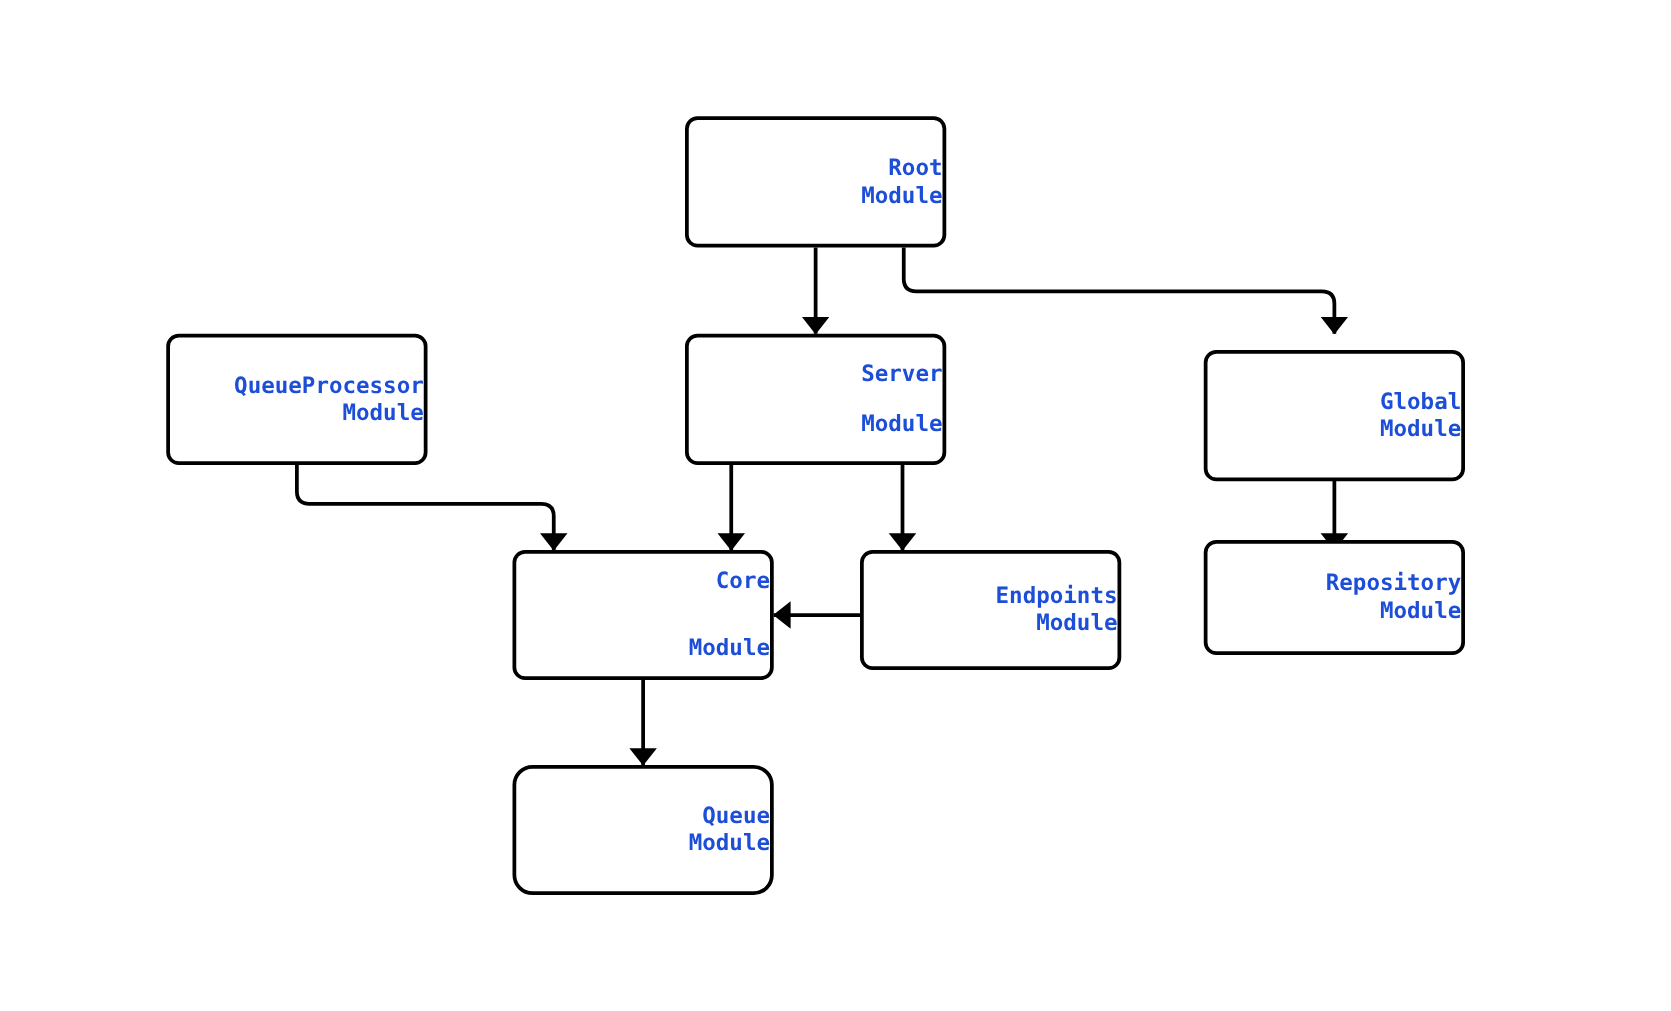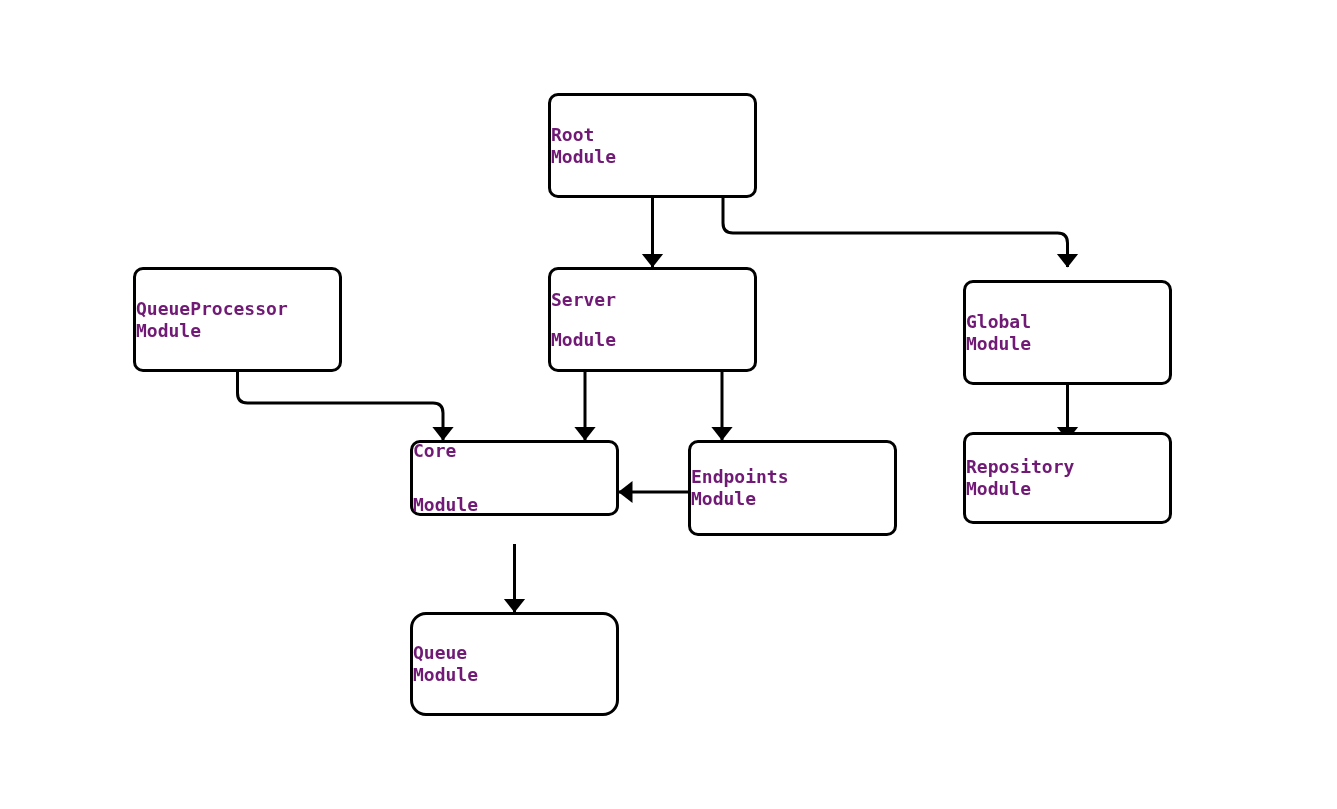--- a/index.html
+++ b/index.html
@@ -30,24 +30,24 @@
   .node {
     position: absolute;
     box-sizing: border-box;
     width: 209px;
     height: 105px;
     background: #ffffff;
     border: 3px solid #000000;
     border-radius: 10px;
     display: flex;
     flex-direction: column;
-    align-items: flex-start;
+    align-items: flex-end;
     justify-content: center;
     text-align: center;
-    color: #701a75;
+    color: #1d4ed8;
     font-size: 18px;
     font-weight: bold;
     line-height: 22px;
     white-space: nowrap;
   }
   .node span { display: block; }
 </style>
 </head>
 <body>
 
@@ -82,21 +82,21 @@
   <div class="node" style="left:548px; top:267px;gap:18px;">
     <span>Server</span>
     <span>Module</span>
   </div>
 
   <div class="node" style="left:963px; top:280px;">
     <span>Global</span>
     <span>Module</span>
   </div>
 
-  <div class="node" style="left:410px; top:440px; height:76px;gap:32px;">
+  <div class="node" style="left:410px; top:440px; height:104px;gap:32px;">
     <span>Core</span>
     <span>Module</span>
   </div>
 
   <div class="node" style="left:688px; top:440px; height:96px;">
     <span>Endpoints</span>
     <span>Module</span>
   </div>
 
   <div class="node" style="left:963px; top:432px; height:92px;">

